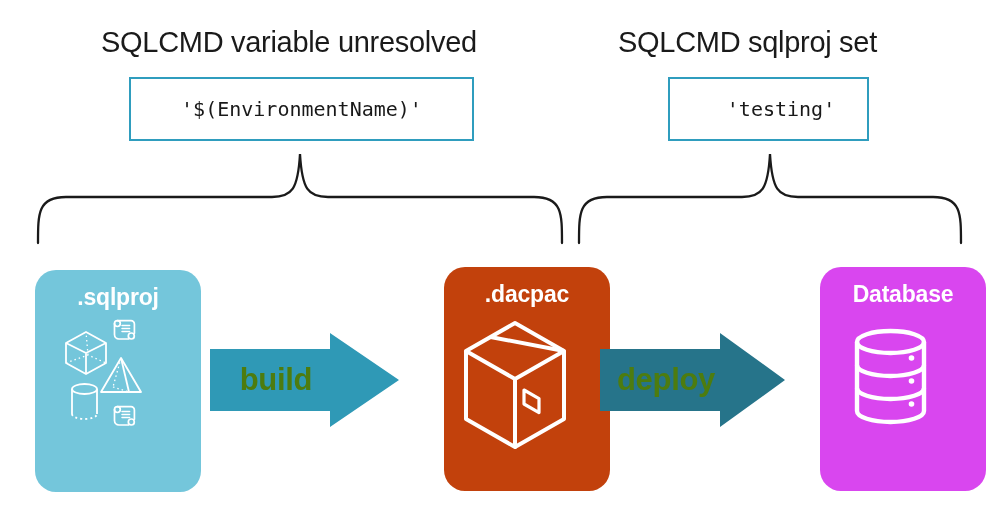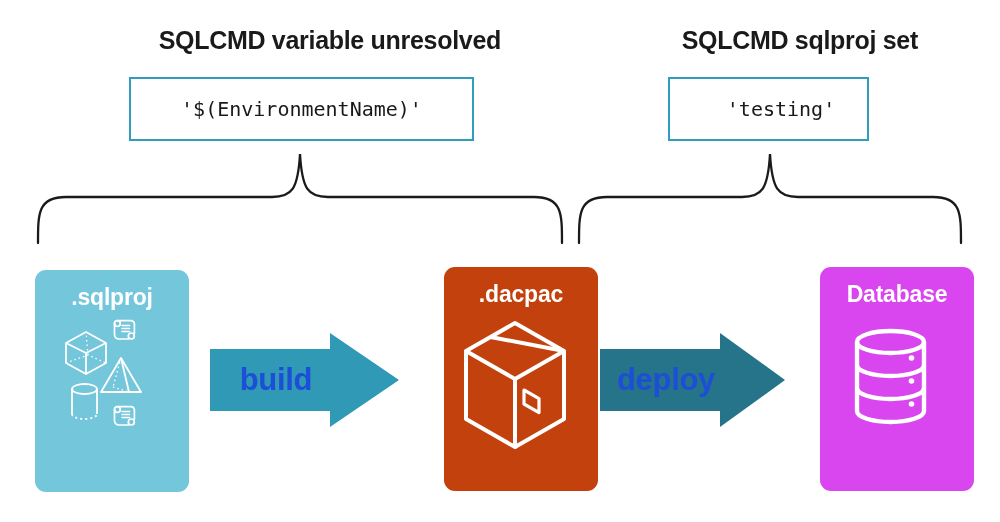--- a/index.html
+++ b/index.html
@@ -3,22 +3,22 @@
 <meta charset="utf-8">
 <style>
   html,body { margin:0; padding:0; background:#ffffff; }
   #canvas {
     position:relative; width:1000px; height:522px; background:#ffffff;
     font-family:"Liberation Sans", sans-serif; overflow:hidden;
   }
 
   
   .heading {
-    position:absolute; top:26px; font-size:25px; font-weight:700;
-    color:#1a1a1a; text-align:right; letter-spacing:-0.3px;
+    position:absolute; top:26px; font-size:29px; font-weight:400;
+    color:#1a1a1a; text-align:left; letter-spacing:-0.3px;
   }
   #heading-left  { left:101px; width:400px; }
   #heading-right { left:618px; width:300px; }
 
   
   .codebox {
     position:absolute; top:77px; height:64px; box-sizing:border-box;
     border:2.5px solid #2F9DBE; background:#ffffff;
     display:flex; align-items:center; justify-content:center;
   }
@@ -28,21 +28,21 @@
   }
   #codebox-left  { left:129px; width:345px; }
   #codebox-right { left:668px; width:201px;padding-left:25px; }
 
   
   .brace { position:absolute; }
   #brace-left  { left:36px;  top:151px; }
   #brace-right { left:577px; top:151px; }
 
   
-  .card { position:absolute; top:267px; width:154px; height:224px; border-radius:11px; }
+  .card { position:absolute; top:267px; width:166px; height:224px; border-radius:21px; }
   #card-sqlproj  { left:35px;  top:270px; height:222px; background:#74C6DB; }
   #card-dacpac   { left:444px; background:#c2410c; }
   #card-database { left:820px; background:#d946ef; }
   .card-title {
     position:absolute; top:14px; left:0; width:100%; text-align:center;
     color:#ffffff; font-size:23px; font-weight:700; letter-spacing:-0.2px;
   }
   .icon { position:absolute; }
 
   
@@ -56,21 +56,21 @@
   #icon-database { left:31px; top:60px; width:79px;  height:100px; }
 
   
   .arrow { position:absolute; top:332px; height:96px; }
   #arrow-build  { left:210px; width:190px; }
   #arrow-deploy { left:600px; width:186px; }
   .arrow svg { position:absolute; left:0; top:0; }
   .arrow-label {
     position:absolute; left:0; top:17px; width:132px; height:62px;
     display:flex; align-items:center; justify-content:center;
-    color:#1d4ed8; font-size:31px; font-weight:700; letter-spacing:-0.3px;
+    color:#4d7c0f; font-size:31px; font-weight:700; letter-spacing:-0.3px;
   }
 </style>
 </head>
 <body>
 
 <div id="canvas">
 
   <div class="heading" id="heading-left">SQLCMD variable unresolved</div>
   <div class="heading" id="heading-right">SQLCMD sqlproj set</div>
 

